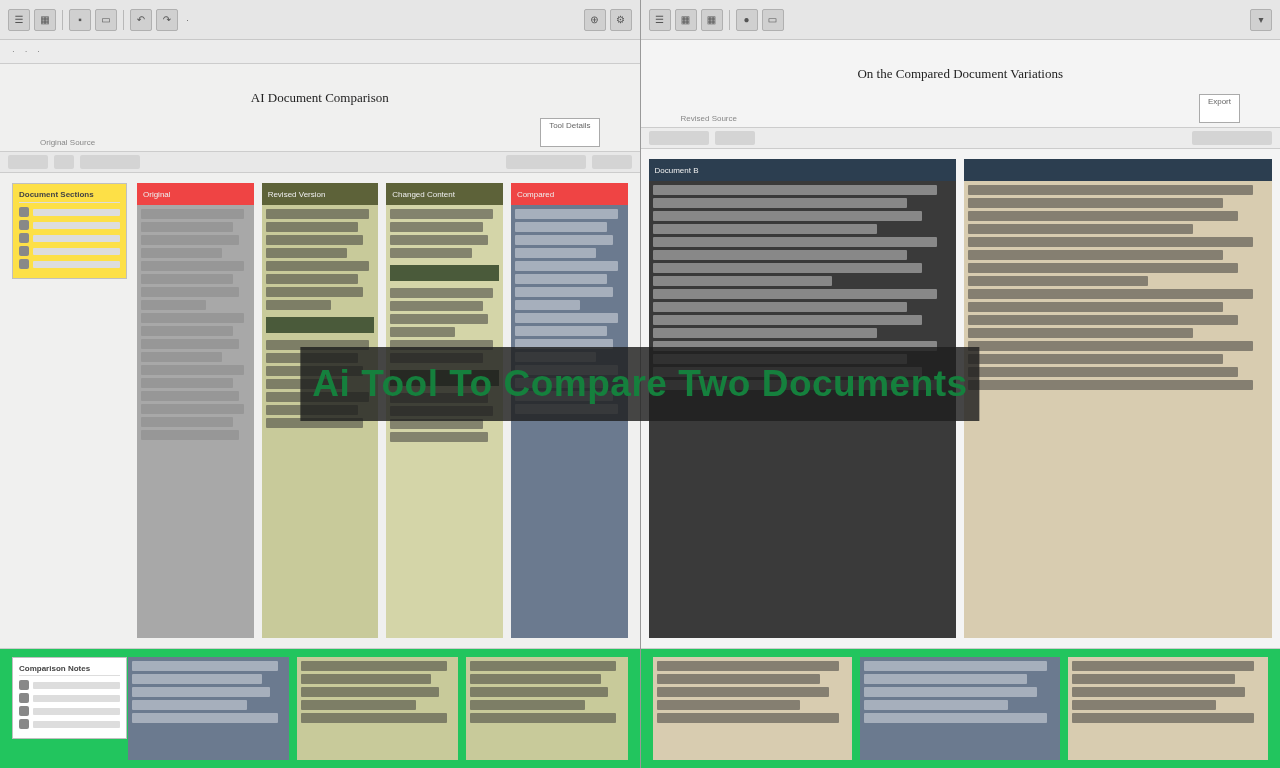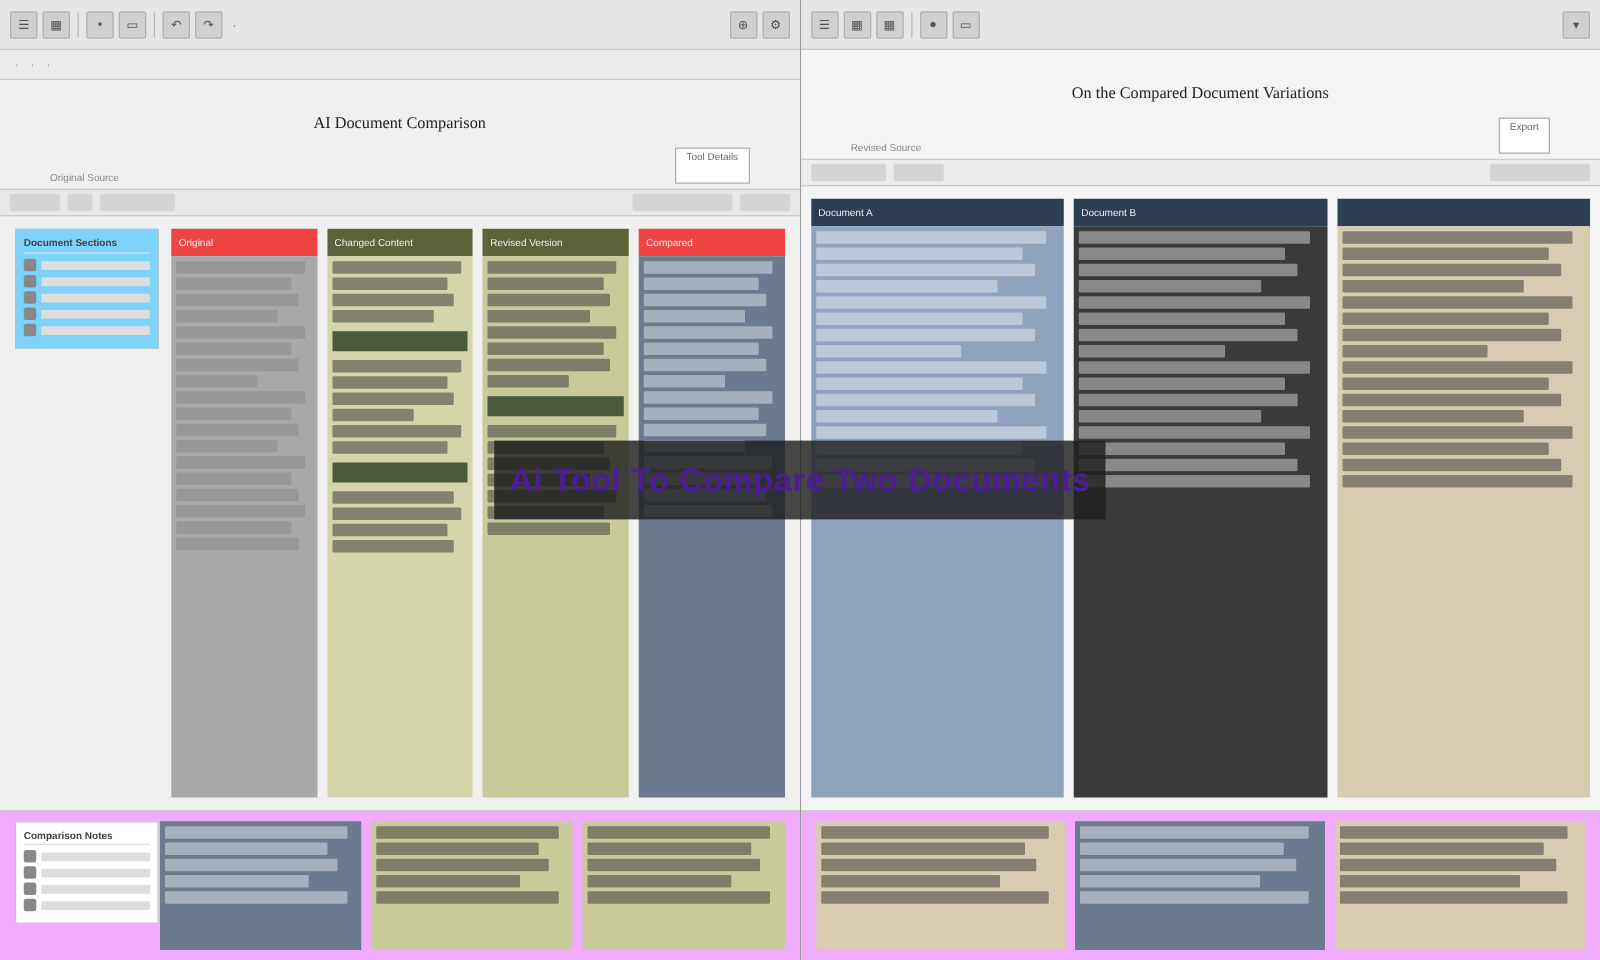--- a/index.html
+++ b/index.html
@@ -44,43 +44,43 @@
 .col-body.slate{background:#6b7a8f}
 .col-body.gray{background:#a8a8a8}
 
 .row-line{height:10px;background:rgba(120,120,120,.35);border-radius:1px}
 .row-line.lt{background:rgba(255,255,255,.4)}
 .row-line.dk{background:rgba(50,50,50,.5)}
 .row-line.w95{width:95%}.row-line.w85{width:85%}.row-line.w75{width:75%}.row-line.w90{width:90%}.row-line.w60{width:60%}
 
 .section-break{height:16px;background:#4a5a3a;margin:4px 0;display:flex;align-items:center;padding:0 4px;font-size:7px;color:#dde}
 
-.overlay-caption{position:absolute;left:50%;top:50%;transform:translate(-50%,-50%);background:rgba(30,30,30,.82);color:#4c1d95;font-size:26px;font-weight:700;padding:16px 12px;white-space:nowrap;letter-spacing:.5px;font-family:Arial,sans-serif;z-index:100}
-
-.bottom-panel{height:120px;background:#f0abfc;border-top:1px solid #ccc;padding:8px 12px;display:flex;gap:1px}
+.overlay-caption{position:absolute;left:50%;top:50%;transform:translate(-50%,-50%);background:rgba(30,30,30,.82);color:#15803d;font-size:37px;font-weight:700;padding:16px 12px;white-space:nowrap;letter-spacing:.5px;font-family:Arial,sans-serif;z-index:100}
+
+.bottom-panel{height:120px;background:#22c55e;border-top:1px solid #ccc;padding:8px 12px;display:flex;gap:1px}
 .bp-side{width:115px}
 .bp-side .side-group{background:#fff;border:1px solid #c0c0c0;padding:6px}
 .bp-cols{flex:1;display:flex;gap:8px}
 .bp-col{flex:1;background:#c8ca9a;padding:4px;display:flex;flex-direction:column;gap:3px}
 .bp-col.slate{background:#6b7a8f}
 .bp-col.tan{background:#d8ccb0}
 
 .pane-right .content{padding:10px 8px}
 .pane-right .doc-header{background:#f4f4f4}
 .pane-right .secondary-bar{background:#ececec}
 
 .right-cols{display:flex;gap:8px;flex:1}
 .rc{flex:1;display:flex;flex-direction:column}
 .rc-head{height:22px;background:#2c3e50;color:#eee;font-size:8px;display:flex;align-items:center;padding:0 6px}
 .rc-body{flex:1;padding:4px;display:flex;flex-direction:column;gap:3px}
 .rc-body.blue{background:#8fa3bf}
 .rc-body.tan{background:#d8ccb0}
 .rc-body.dark{background:#3a3a3a}
 
-.list-panel{background:#7dd3fc;border:1px solid #c0c0c0;padding:6px;margin-bottom:8px}
+.list-panel{background:#fde047;border:1px solid #c0c0c0;padding:6px;margin-bottom:8px}
 .list-panel h4{font-size:8px;color:#444;border-bottom:1px solid #ddd;padding-bottom:3px;margin-bottom:4px}
 .lp-row{display:flex;align-items:center;gap:4px;margin:3px 0}
 .lp-icon{width:10px;height:10px;background:#888;border-radius:2px;flex-shrink:0}
 .lp-text{height:7px;background:#ddd;flex:1;border-radius:1px}
 </style>
 </head>
 <body>
 
 <div class="app">
 
@@ -168,56 +168,56 @@
             <div class="row-line w75"></div>
             <div class="row-line w95"></div>
             <div class="row-line w85"></div>
             <div class="row-line w90"></div>
             <div class="row-line w95"></div>
             <div class="row-line w85"></div>
             <div class="row-line w90"></div>
           </div>
         </div>
         <div class="col">
+          <div class="col-header olive">Revised Version</div>
+          <div class="col-body olive2">
+            <div class="row-line dk w95"></div>
+            <div class="row-line dk w85"></div>
+            <div class="row-line dk w90"></div>
+            <div class="row-line dk w75"></div>
+            <div class="row-line dk w95"></div>
+            <div class="row-line dk w85"></div>
+            <div class="row-line dk w90"></div>
+            <div class="row-line dk w60"></div>
+            <div class="section-break"></div>
+            <div class="row-line dk w95"></div>
+            <div class="row-line dk w85"></div>
+            <div class="row-line dk w90"></div>
+            <div class="row-line dk w75"></div>
+            <div class="row-line dk w95"></div>
+            <div class="row-line dk w85"></div>
+            <div class="row-line dk w90"></div>
+          </div>
+        </div>
+        <div class="col">
           <div class="col-header olive">Changed Content</div>
           <div class="col-body olive">
             <div class="row-line dk w95"></div>
             <div class="row-line dk w85"></div>
             <div class="row-line dk w90"></div>
             <div class="row-line dk w75"></div>
             <div class="section-break"></div>
             <div class="row-line dk w95"></div>
             <div class="row-line dk w85"></div>
             <div class="row-line dk w90"></div>
             <div class="row-line dk w60"></div>
             <div class="row-line dk w95"></div>
             <div class="row-line dk w85"></div>
             <div class="section-break"></div>
             <div class="row-line dk w90"></div>
-            <div class="row-line dk w95"></div>
-            <div class="row-line dk w85"></div>
-            <div class="row-line dk w90"></div>
-          </div>
-        </div>
-        <div class="col">
-          <div class="col-header olive">Revised Version</div>
-          <div class="col-body olive2">
-            <div class="row-line dk w95"></div>
-            <div class="row-line dk w85"></div>
-            <div class="row-line dk w90"></div>
-            <div class="row-line dk w75"></div>
-            <div class="row-line dk w95"></div>
-            <div class="row-line dk w85"></div>
-            <div class="row-line dk w90"></div>
-            <div class="row-line dk w60"></div>
-            <div class="section-break"></div>
-            <div class="row-line dk w95"></div>
-            <div class="row-line dk w85"></div>
-            <div class="row-line dk w90"></div>
-            <div class="row-line dk w75"></div>
             <div class="row-line dk w95"></div>
             <div class="row-line dk w85"></div>
             <div class="row-line dk w90"></div>
           </div>
         </div>
         <div class="col">
           <div class="col-header dark">Compared</div>
           <div class="col-body slate">
             <div class="row-line lt w95"></div>
             <div class="row-line lt w85"></div>
@@ -311,41 +311,20 @@
     <div class="secondary-bar">
       <div class="sb-chip w60"></div>
       <div class="sb-chip w40"></div>
       <div style="flex:1"></div>
       <div class="sb-chip w80"></div>
     </div>
 
     <div class="content">
       <div class="right-cols">
         <div class="rc">
-          <div class="rc-head">Document A</div>
-          <div class="rc-body blue">
-            <div class="row-line lt w95"></div>
-            <div class="row-line lt w85"></div>
-            <div class="row-line lt w90"></div>
-            <div class="row-line lt w75"></div>
-            <div class="row-line lt w95"></div>
-            <div class="row-line lt w85"></div>
-            <div class="row-line lt w90"></div>
-            <div class="row-line lt w60"></div>
-            <div class="row-line lt w95"></div>
-            <div class="row-line lt w85"></div>
-            <div class="row-line lt w90"></div>
-            <div class="row-line lt w75"></div>
-            <div class="row-line lt w95"></div>
-            <div class="row-line lt w85"></div>
-            <div class="row-line lt w90"></div>
-            <div class="row-line lt w95"></div>
-          </div>
-        </div>
-        <div class="rc">
           <div class="rc-head">Document B</div>
           <div class="rc-body dark">
             <div class="row-line lt w95"></div>
             <div class="row-line lt w85"></div>
             <div class="row-line lt w90"></div>
             <div class="row-line lt w75"></div>
             <div class="row-line lt w95"></div>
             <div class="row-line lt w85"></div>
             <div class="row-line lt w90"></div>
             <div class="row-line lt w60"></div>

